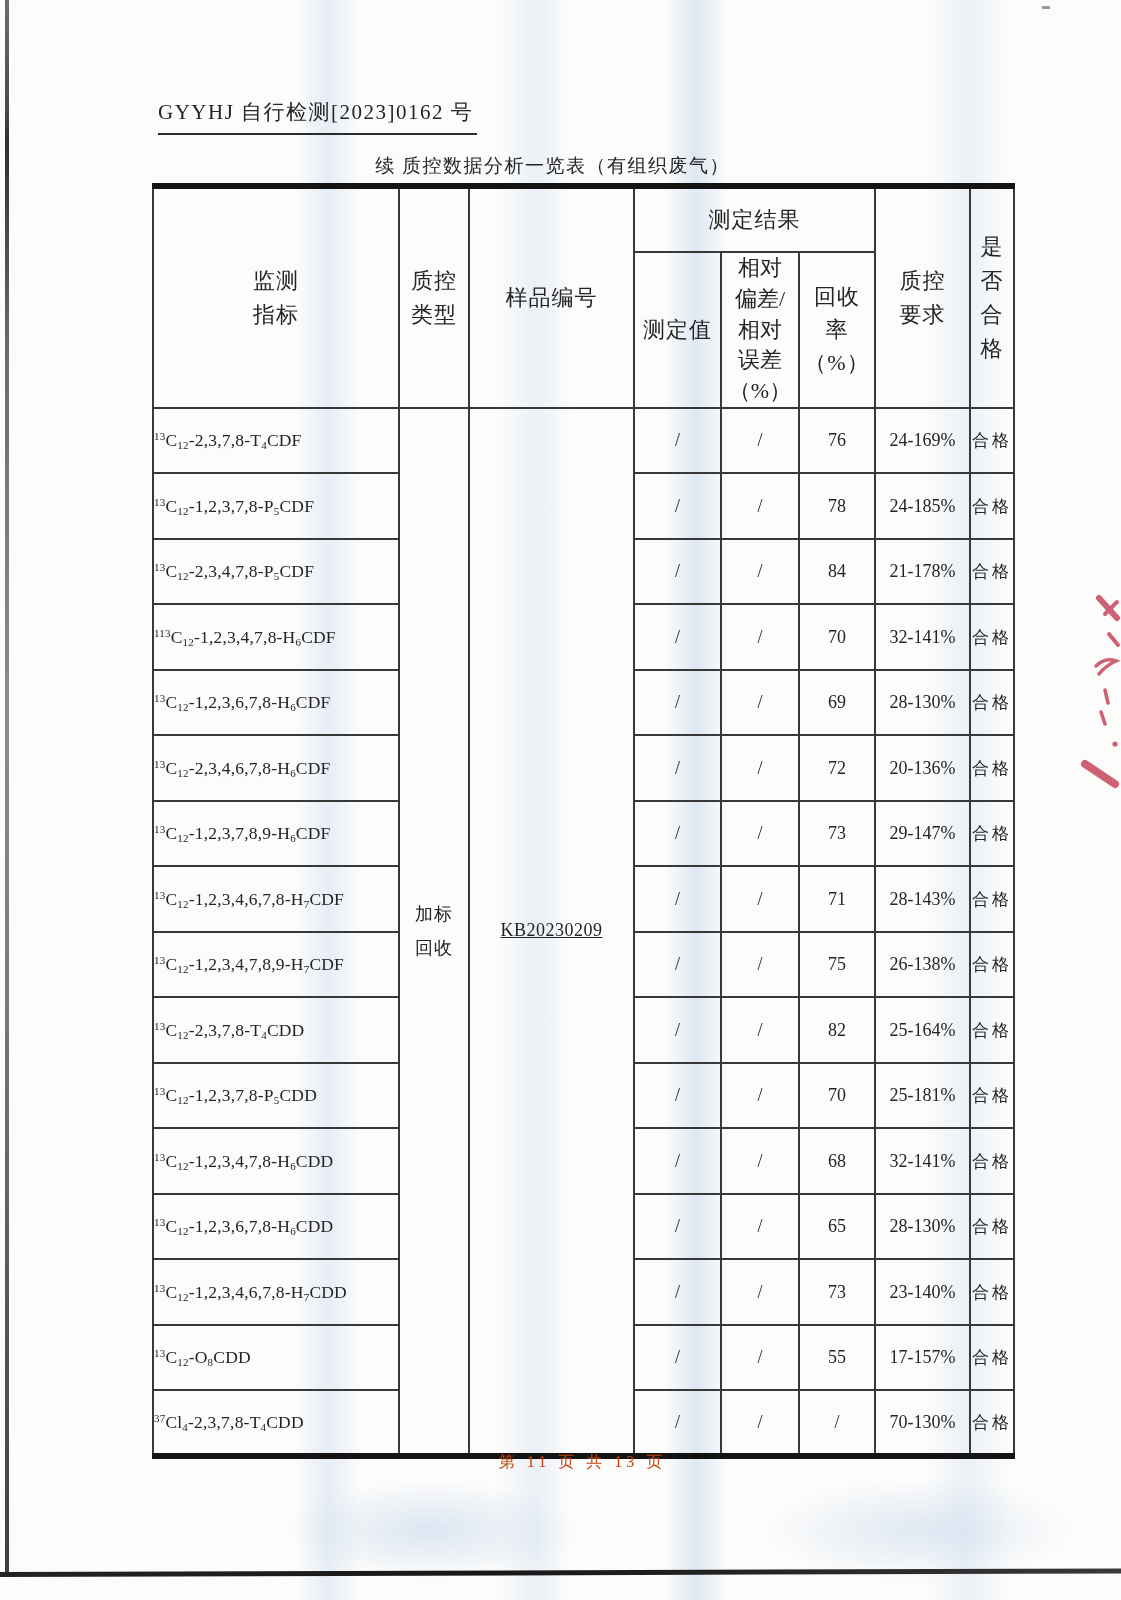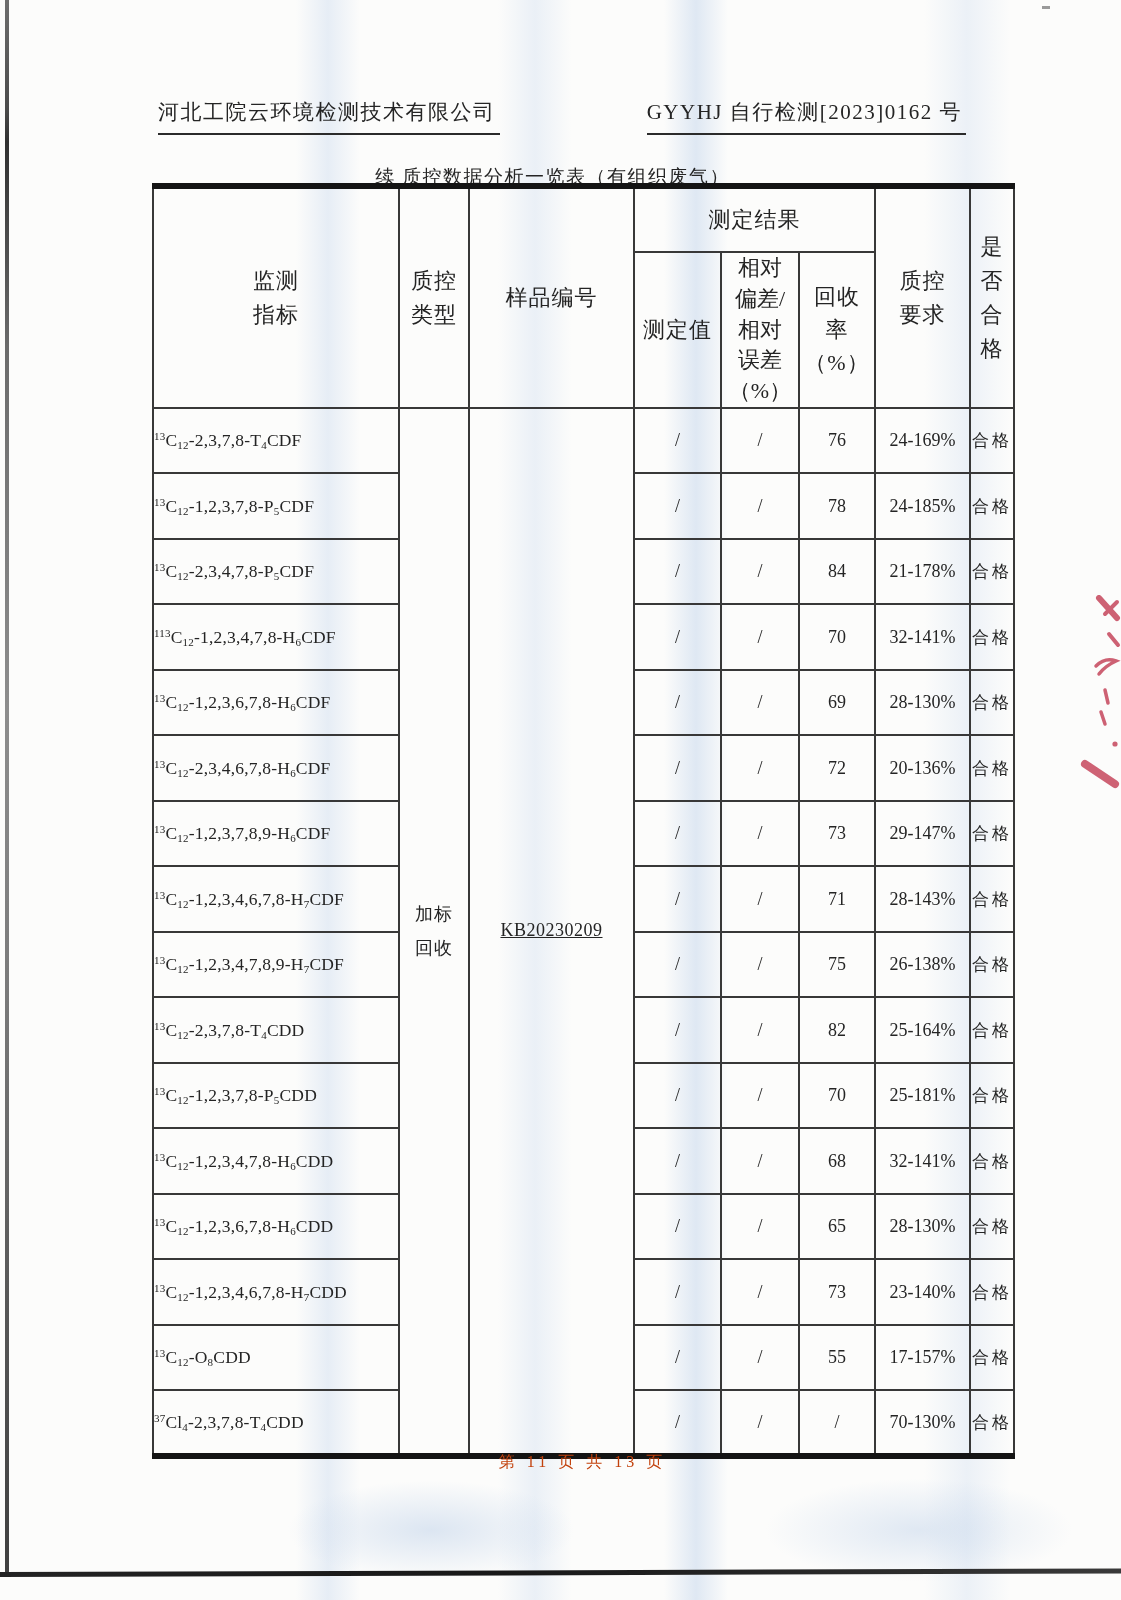--- a/index.html
+++ b/index.html
@@ -36,21 +36,20 @@
     display:flex;justify-content:space-between;align-items:flex-end;
   }
   .doc-header .u{
     border-bottom:2px solid #2b2b2b;padding:0 4px 7px 0;
     font-size:21px;letter-spacing:1.5px;white-space:nowrap;
   }
   .doc-title{
     position:absolute;left:152px;top:153px;width:861px;
     text-align:center;font-size:19px;letter-spacing:1.5px;
     transform:translateX(-30px);
-    margin-top:11px;
   }
   table.qc{
     position:absolute;left:152px;top:183px;width:861px;
     border-collapse:collapse;table-layout:fixed;
     border-top:6px solid #141414;border-bottom:6px solid #141414;
     border-left:2px solid #353535;border-right:2px solid #353535;
   }
   table.qc th,table.qc td{
     border:2px solid #383838;padding:0;vertical-align:middle;
     font-weight:normal;overflow:hidden;
@@ -95,21 +94,20 @@
     <path d="M42,102 l3,13" stroke-width="3.5"></path>
     <path d="M38,124 l4,12" stroke-width="3.5"></path>
     <circle cx="52" cy="156" r="2.6" fill="#c23b52" stroke="none"></circle>
     <path d="M22,176 L52,196" stroke-width="8"></path>
   </g>
 </svg>
 
 <div class="content">
 
   <div class="doc-header">
-    <span class="u">河北工院云环境检测技术有限公司</span>
     <span class="u">GYYHJ 自行检测[2023]0162 号</span>
   </div>
 
   <div class="doc-title">续 质控数据分析一览表（有组织废气）</div>
 
   <table class="qc">
     <colgroup>
       <col style="width:246px">
         <col style="width:70px">
         <col style="width:165px">

